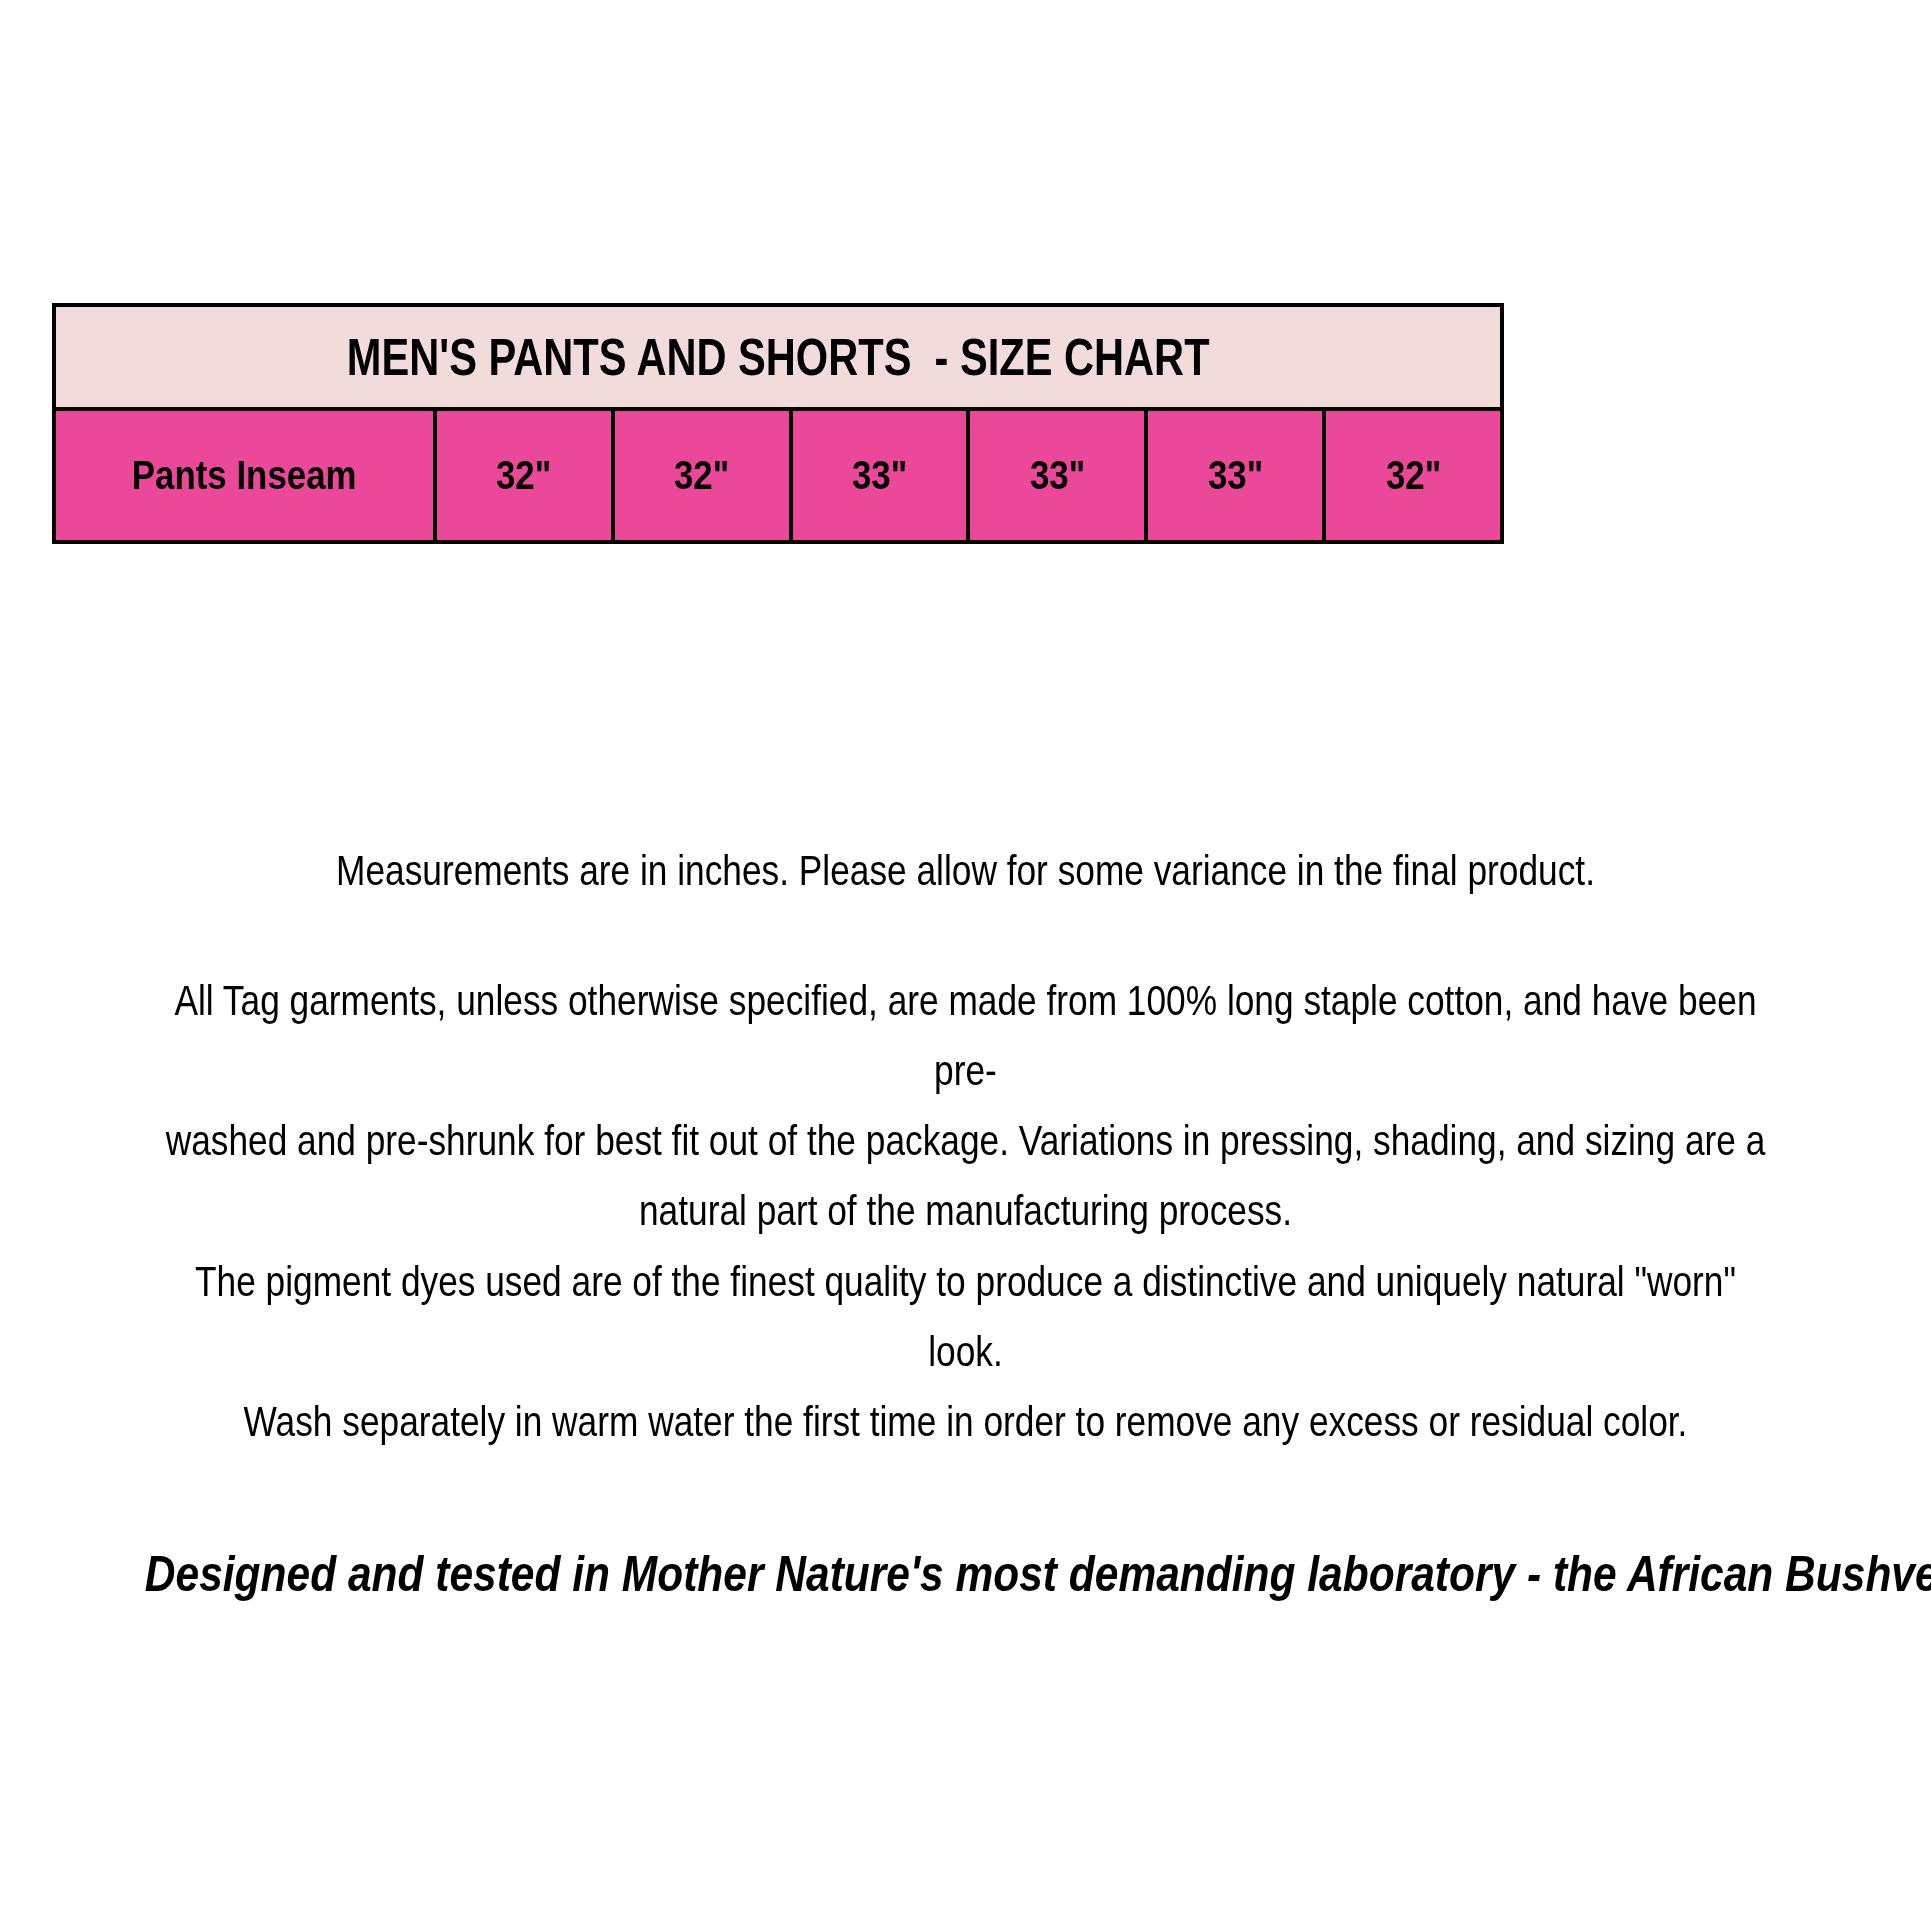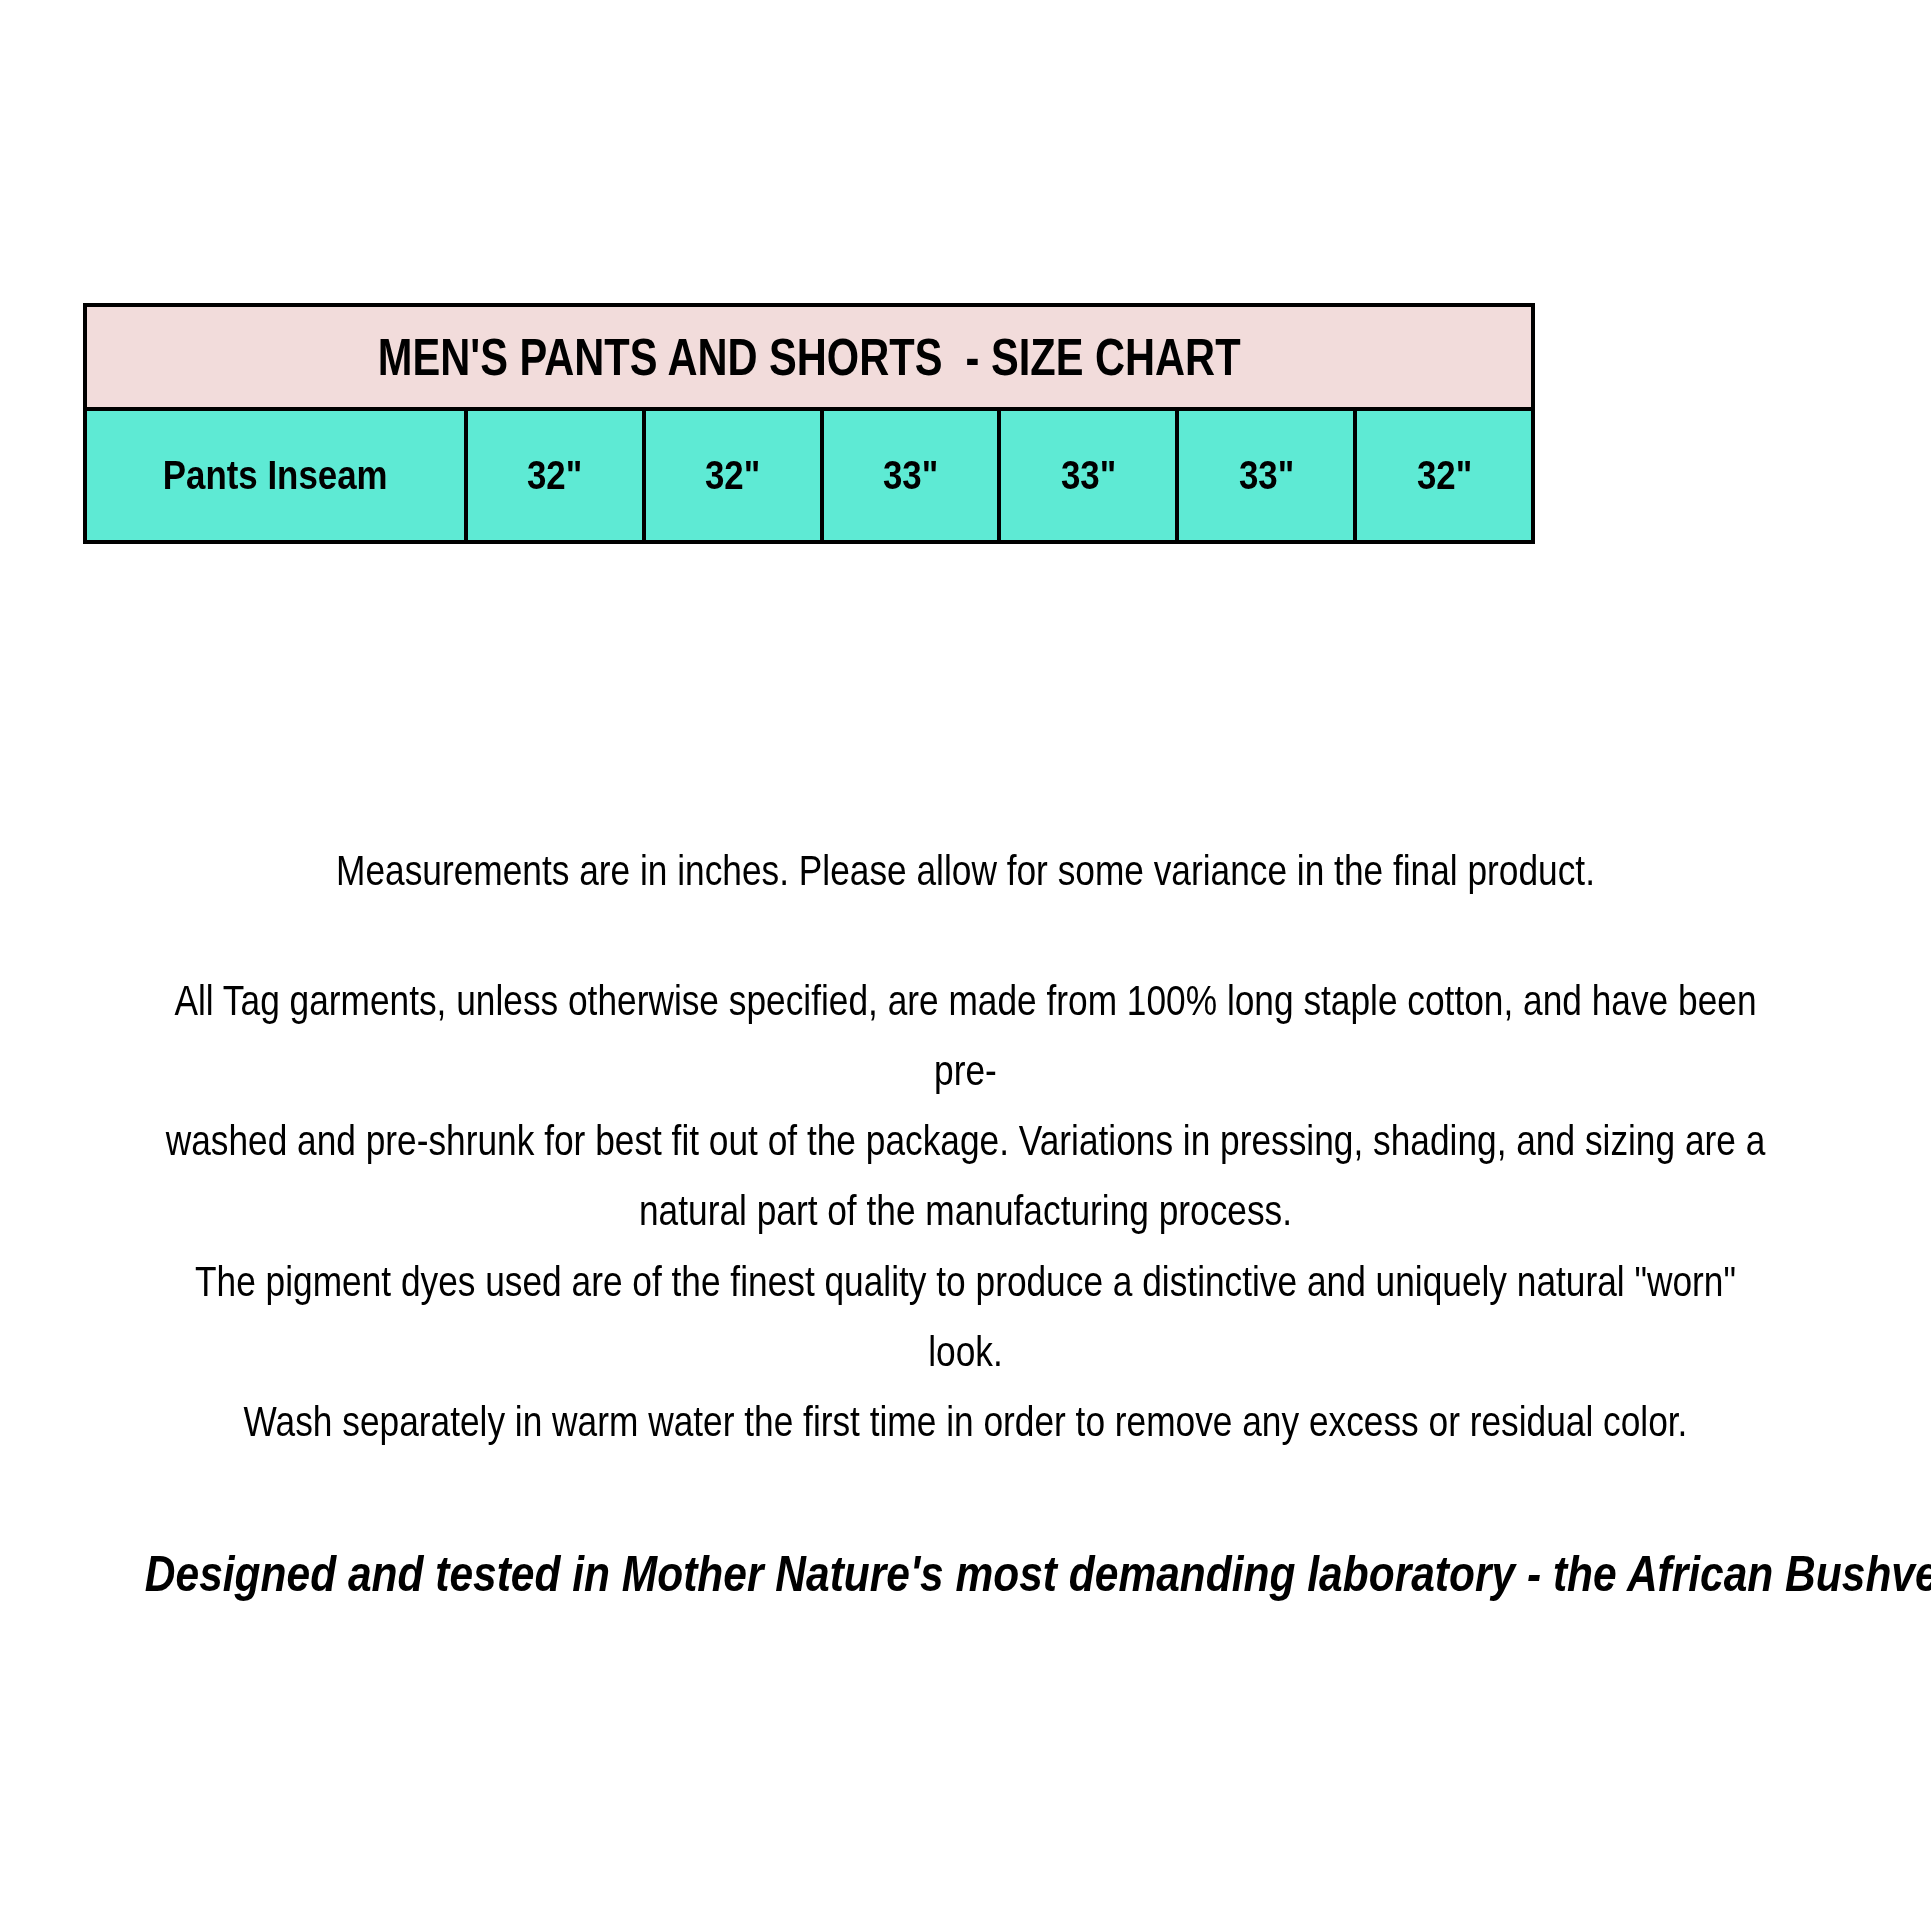--- a/index.html
+++ b/index.html
@@ -13,21 +13,21 @@
     height: 1931px;
     background: #ffffff;
     font-family: "Liberation Sans", sans-serif;
     color: #000000;
     overflow: hidden;
   }
 
   
   .size-table {
     position: absolute;
-    left: 83px;
+    left: 52px;
     top: 303px;
     width: 1452px;
     border-collapse: collapse;
     table-layout: fixed;
   }
   .size-table td {
     border: 4.8px solid #000000;
     text-align: center;
     vertical-align: middle;
     padding: 0;
@@ -100,21 +100,21 @@
         <col>
         <col>
         <col>
     </colgroup>
     <tbody>
         <tr class="row-header" style="background-color: rgb(242, 220, 219);">
       <td colspan="7">
         <span class="cond title-text">MEN'S PANTS AND SHORTS  - SIZE CHART</span>
       </td>
     </tr>
-    <tr class="row-inseam" style="background-color: #5eead4;">
+    <tr class="row-inseam" style="background-color: #ec4899;">
       <td>
         <span class="cond cell-text">Pants Inseam</span>
       </td>
       <td>
         <span class="cond cell-text">32"</span>
       </td>
       <td>
         <span class="cond cell-text">32"</span>
       </td>
       <td>

